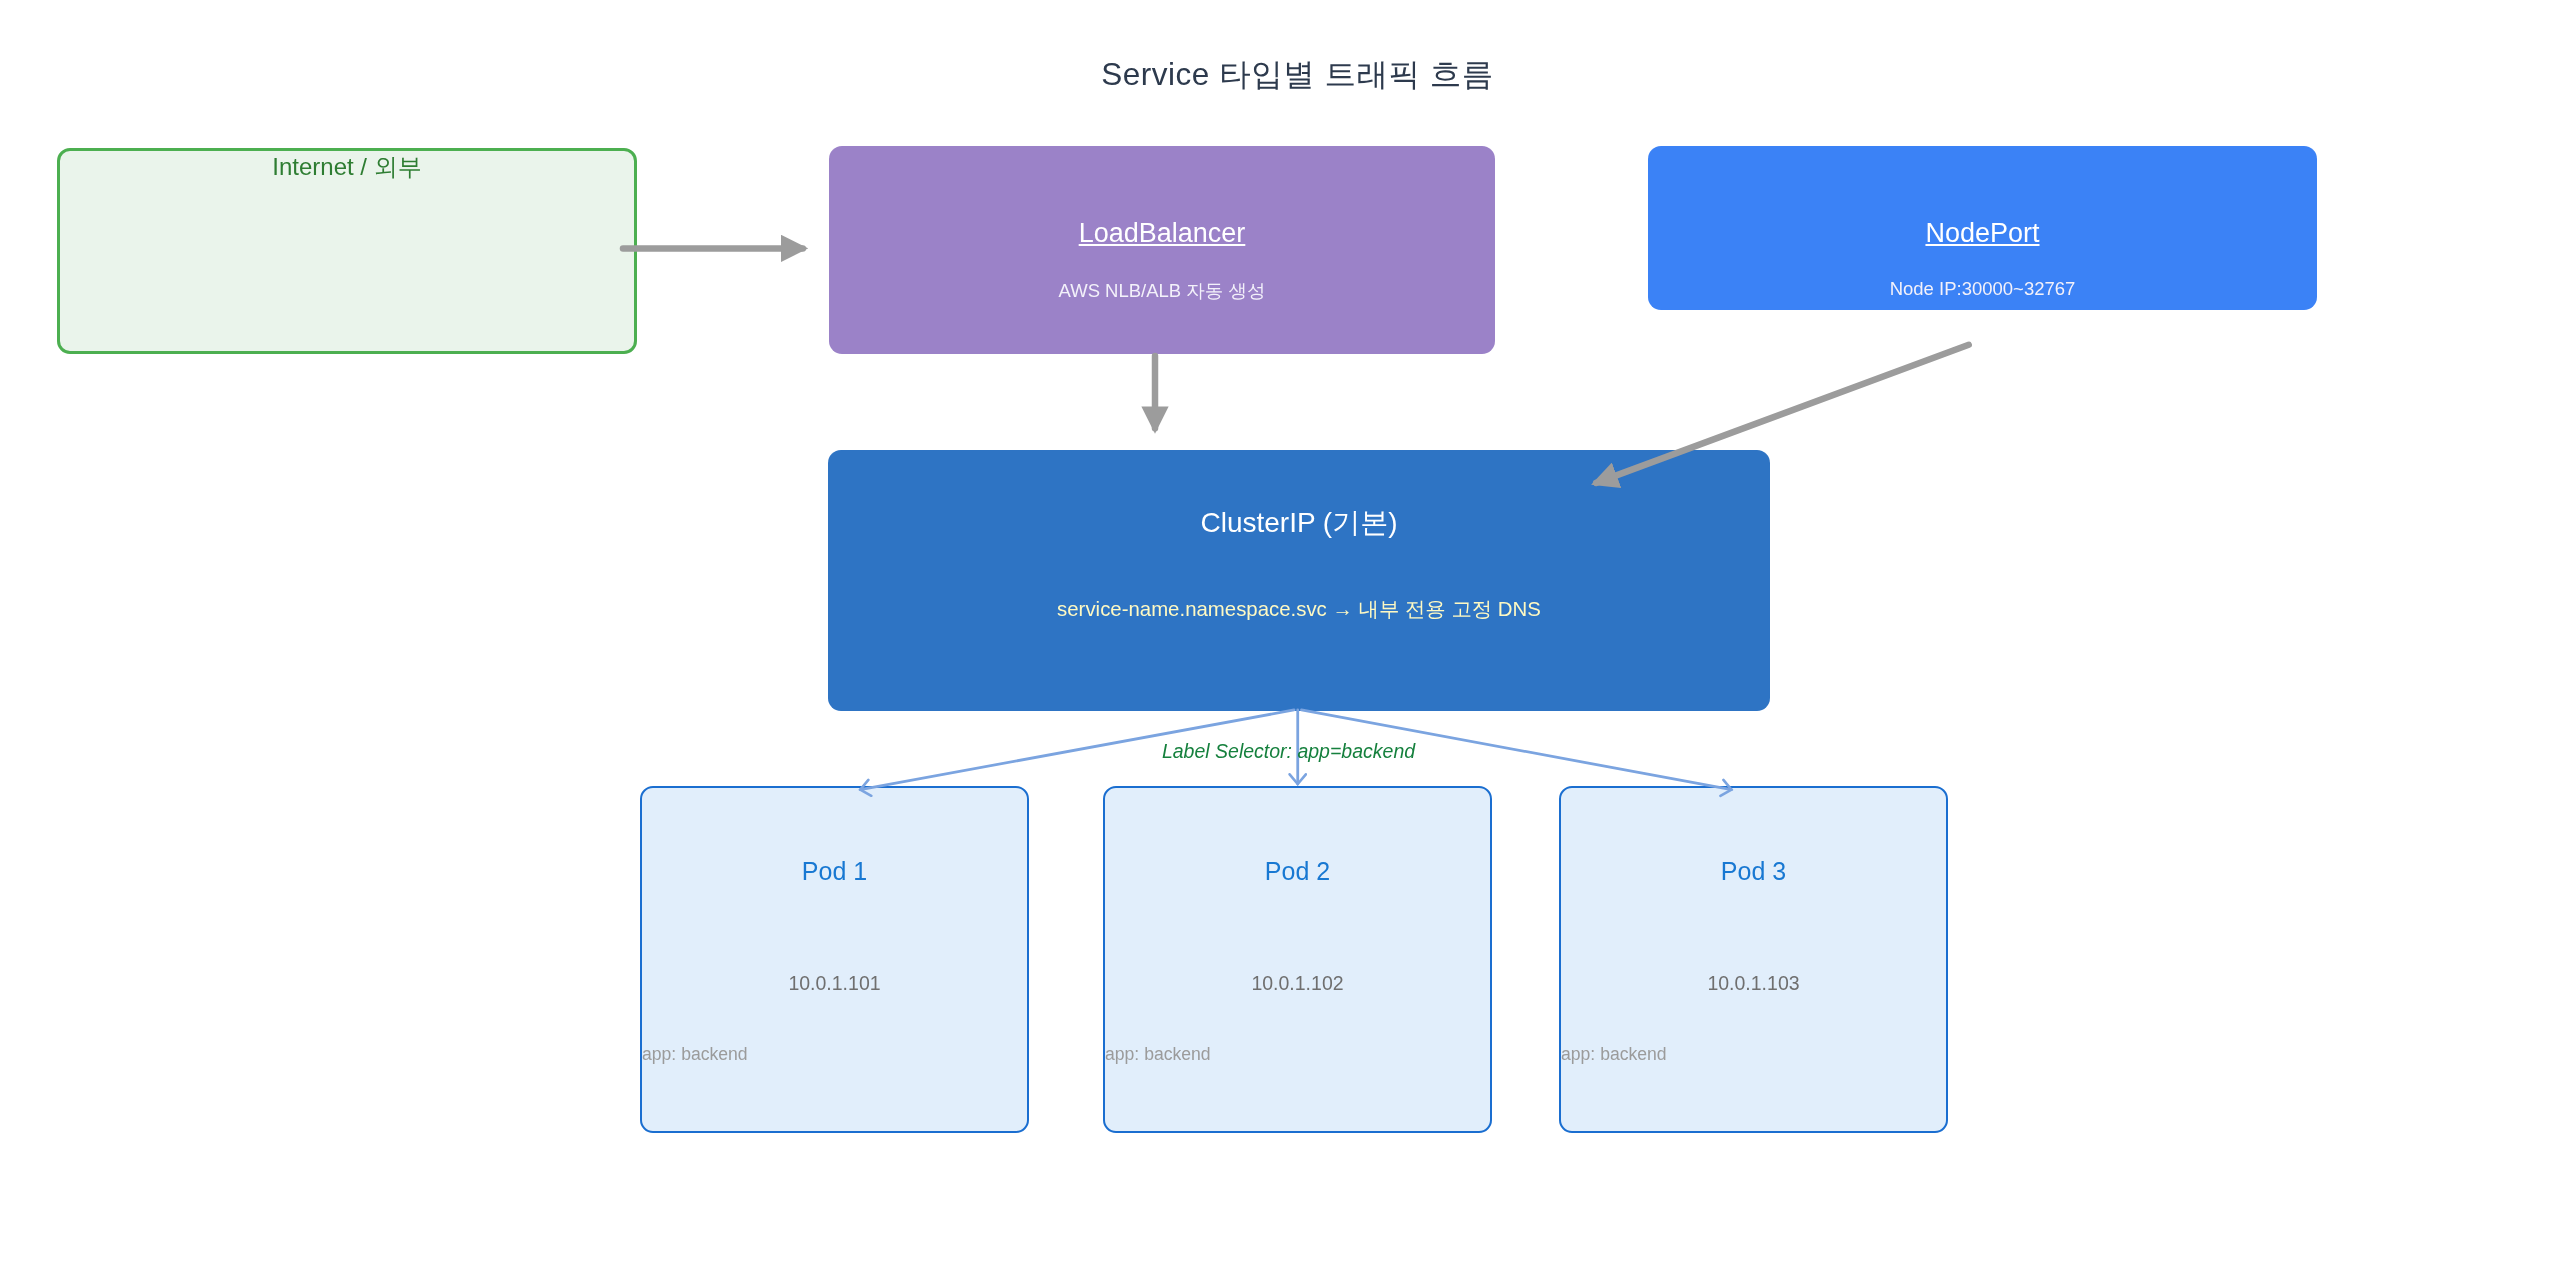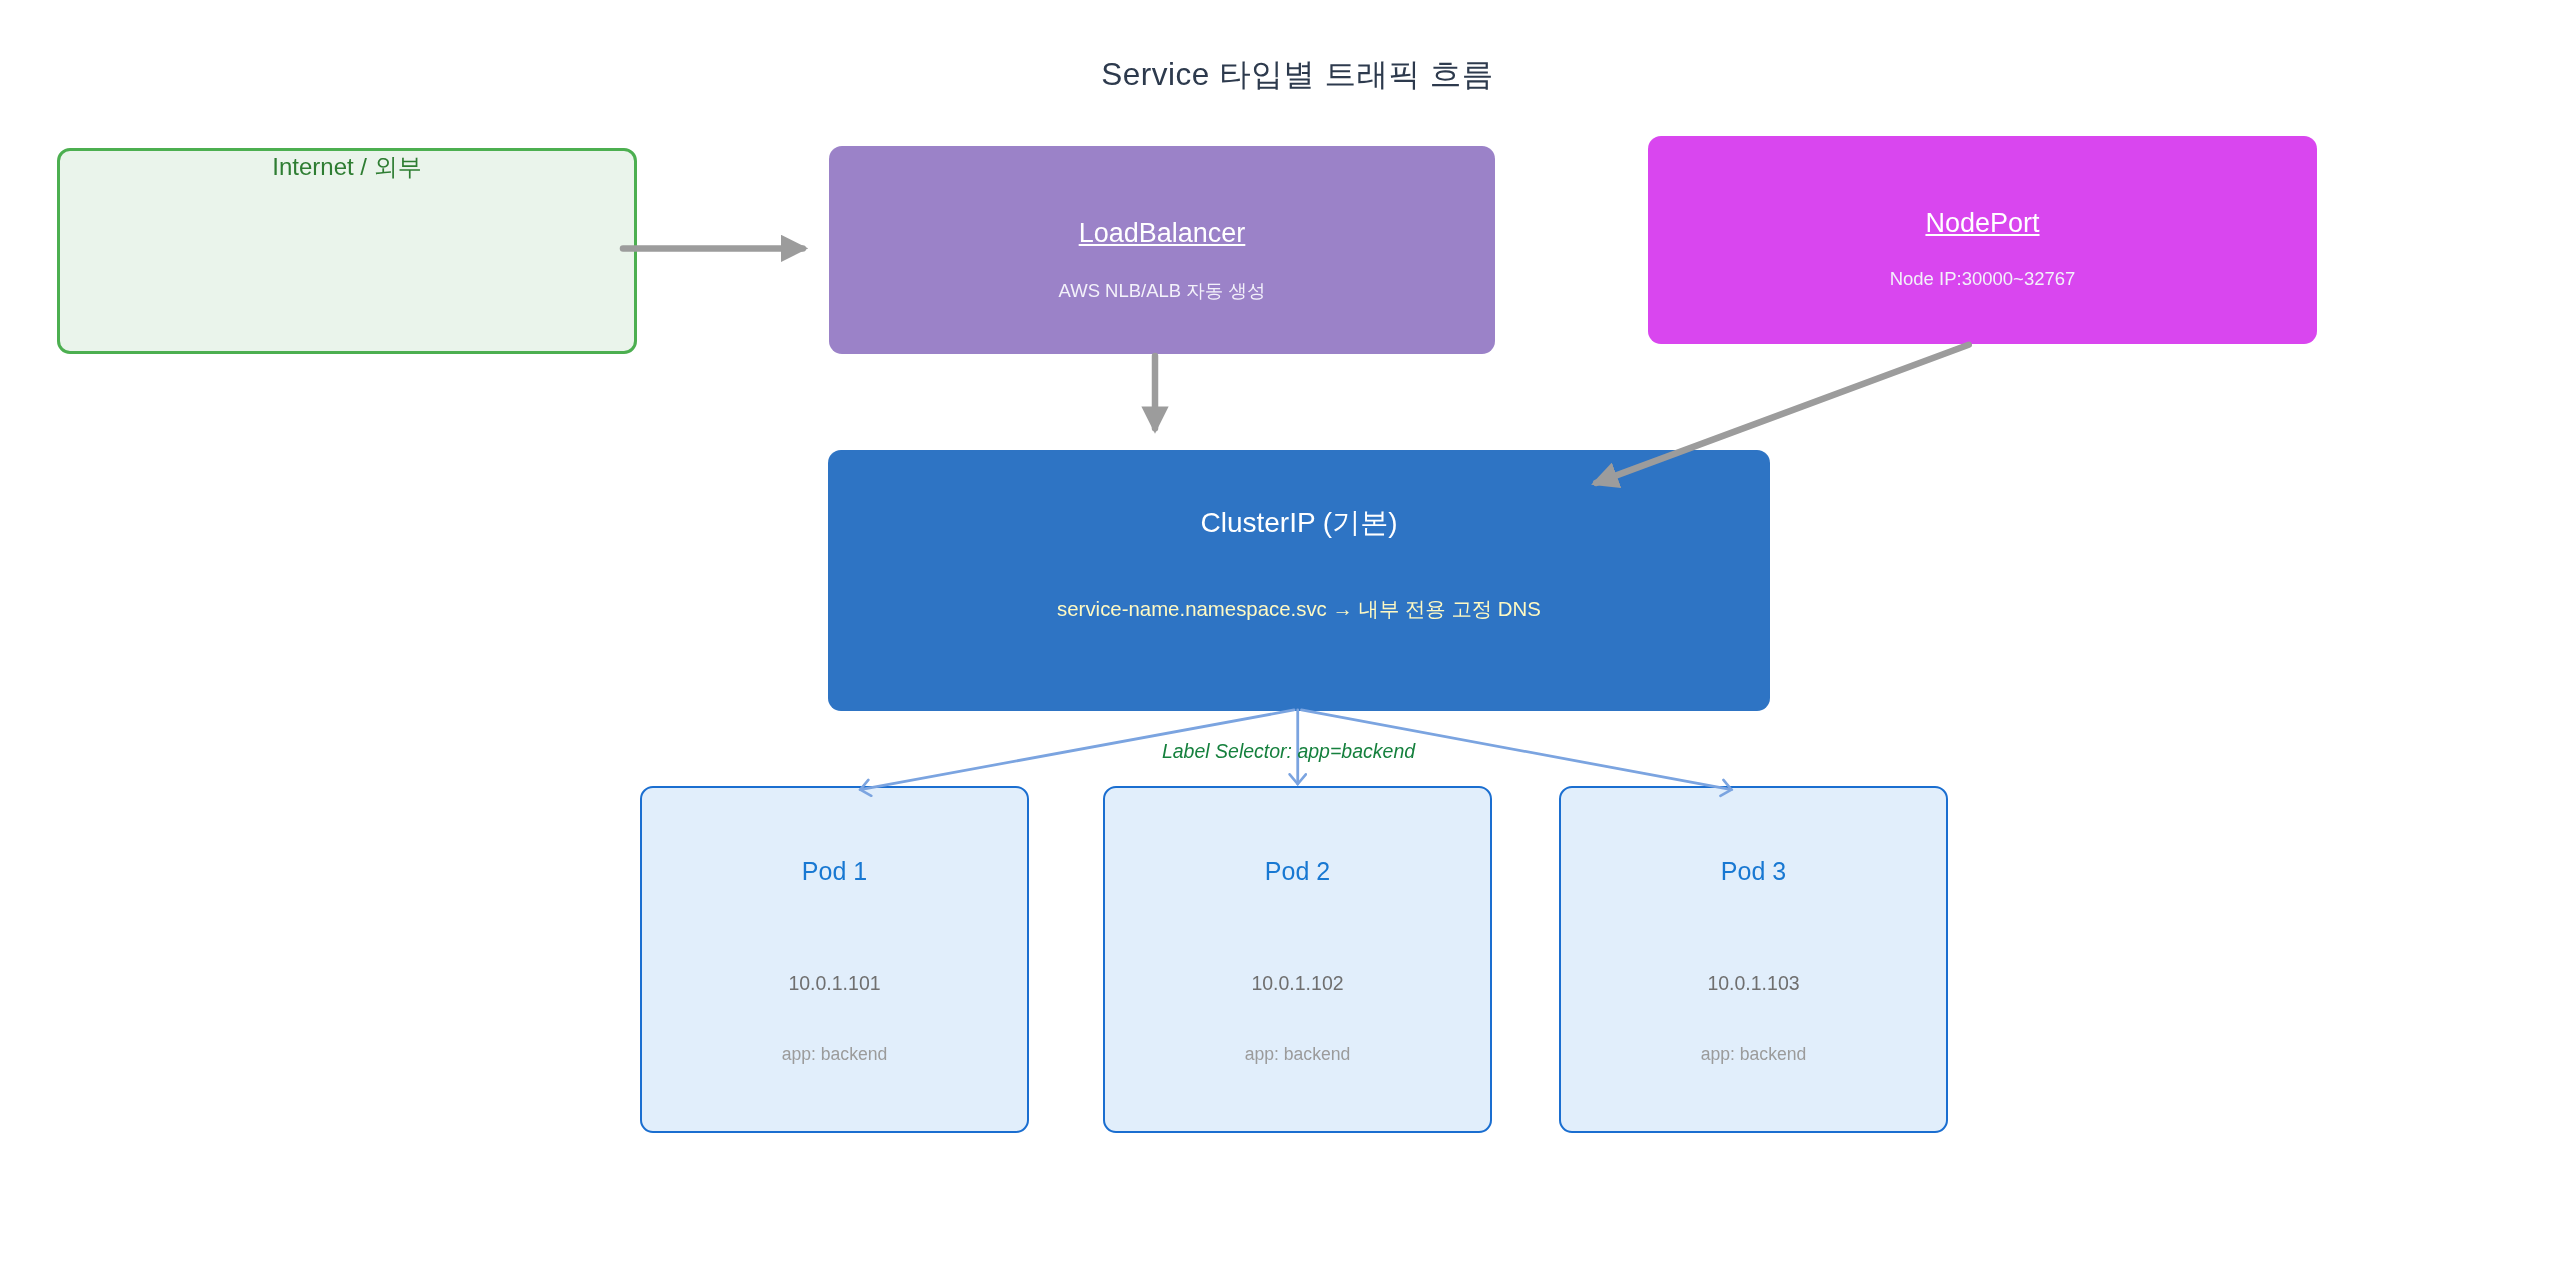--- a/index.html
+++ b/index.html
@@ -38,21 +38,21 @@
     background: #eaf4eb;
     border: 3.7px solid #4caf50;
     display: flex; align-items: flex-start; justify-content: center;
   }
   .node.internet .node-label {
     color: #2e7d32;
     font-size: 24px;
   }
   
   .node.lb    { left: 829px;  top: 146px; width: 666px;  height: 208px; background: #9b82c8; }
-  .node.np    { left: 1648px; top: 136px; width: 669px;  height: 208px; background: #d946ef; }
+  .node.np    { left: 1648px; top: 146px; width: 669px;  height: 164px; background: #3b82f6; }
   .node.cip   { left: 828px;  top: 450px; width: 942px; height: 261px; background: #2e74c4; }
   .solid .node-title {
     position: absolute;
     left: 0; width: 100%;
     text-align: center;
     color: #ffffff;
     font-size: 27px;
     font-weight: 400;
   }
   .solid .node-sub {
@@ -82,21 +82,21 @@
     top: 69px; text-align: center;
     color: #1878d2; font-size: 25px; font-weight: 400;
   }
   .pod .pod-ip {
     position: absolute; left: 0; width: 100%;
     top: 184px; text-align: center;
     color: #6f6f6f; font-size: 19.5px;
   }
   .pod .pod-app {
     position: absolute; left: 0; width: 100%;
-    top: 256px; text-align: center;
+    top: 256px; 
     color: #9b9b9b; font-size: 17.6px;
   }
   
   svg.edges {
     position: absolute;
     left: 0; top: 0;
     width: 2576px; height: 1279px;
     pointer-events: none;
   }
   .edge-label {

